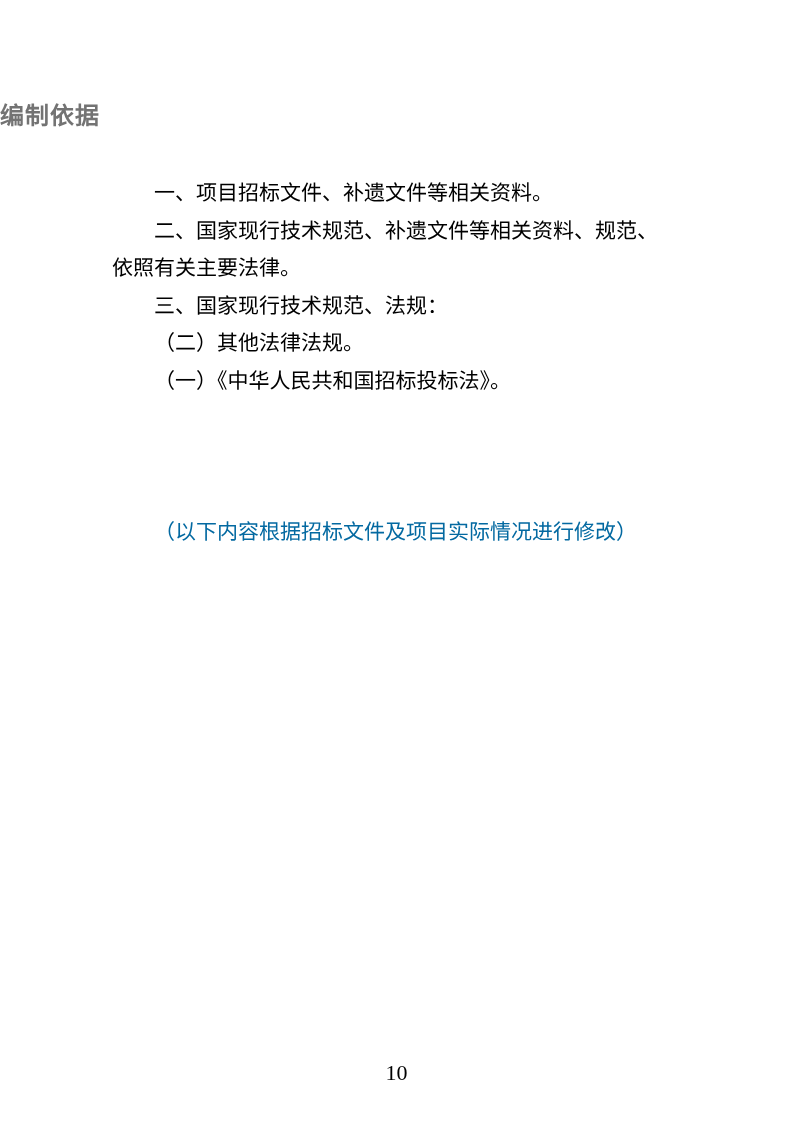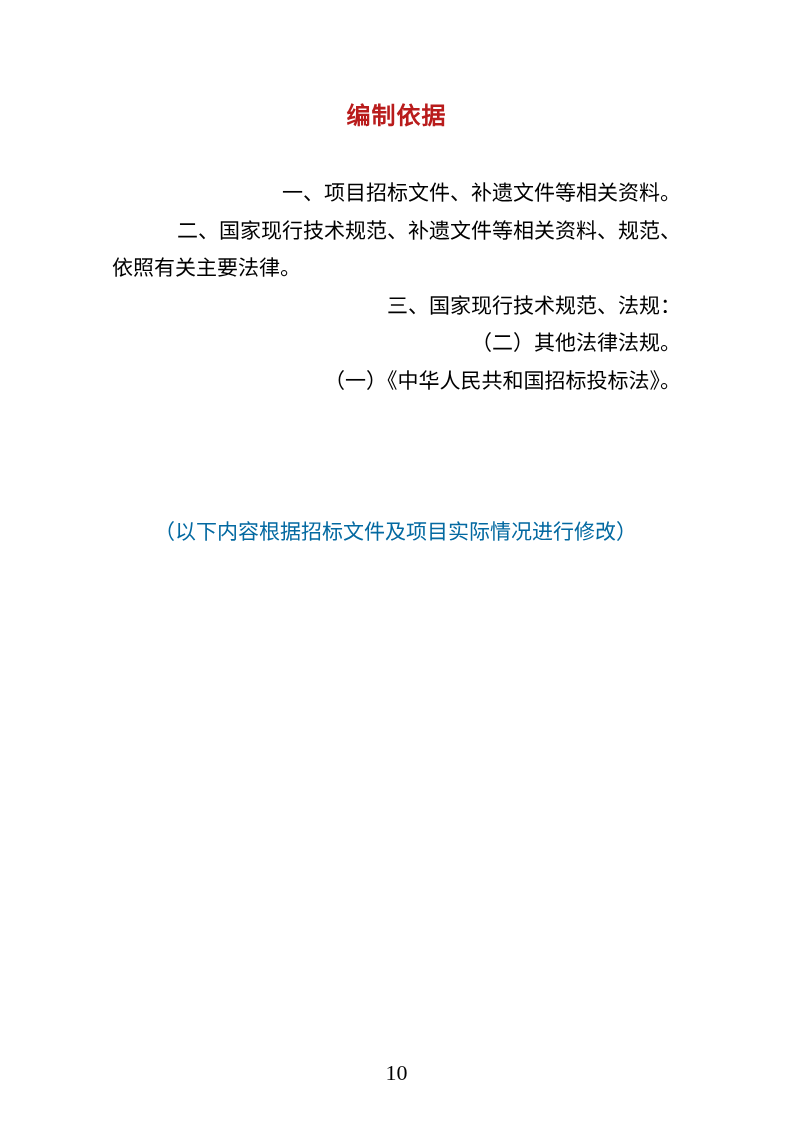--- a/index.html
+++ b/index.html
@@ -17,42 +17,41 @@
     color: #000000;
     font-family: "Liberation Serif", "DejaVu Serif", serif;
     overflow: hidden;
   }
   .doc-title {
     position: absolute;
     top: 100px;
     left: 0;
     width: 100%;
     margin: 0;
-    text-align: center;
+    text-align: left;
     font-size: 24px;
     line-height: 32px;
     font-weight: bold;
     letter-spacing: 1px;
-    color: #b91c1c;
+    color: #737373;
   }
   .doc-body {
     position: absolute;
     top: 175px;
     left: 112px;
     right: 112px;
   }
   .doc-line {
     font-size: 21px;
     line-height: 37.5px;
     white-space: nowrap;
     color: #000000;
   }
   .doc-line.indent {
     text-indent: 2em;
-    text-align: right;
   }
   .revision-note {
     position: absolute;
     top: 514px;
     left: 112px;
     right: 112px;
     font-size: 21px;
     line-height: 37.5px;
     text-indent: 2em;
     white-space: nowrap;

